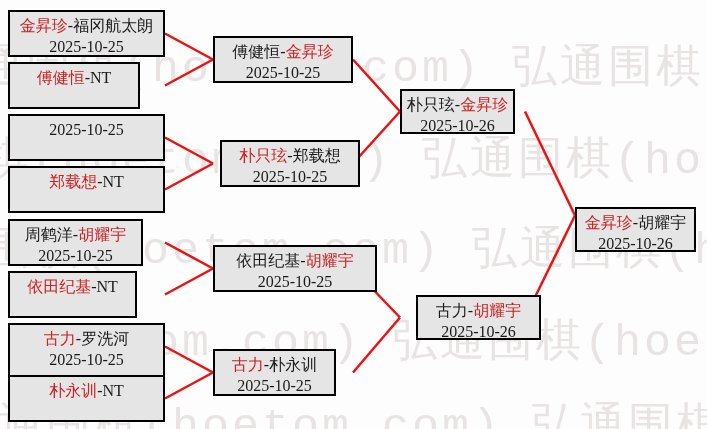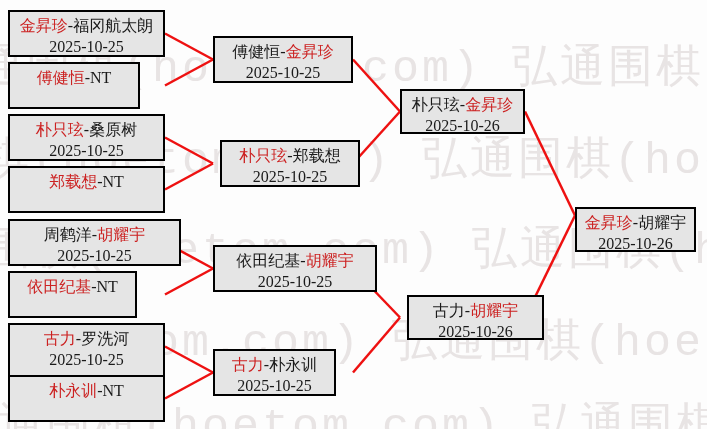--- a/index.html
+++ b/index.html
@@ -87,27 +87,26 @@
   </svg>
 
   <div class="box" style="left:8px;top:10px;width:157px;height:47px">
     <div class="players"><span class="red">金昇珍</span><span>-</span><span>福冈航太朗</span></div>
     <div class="date">2025-10-25</div>
   </div>
   <div class="box" style="left:8px;top:62px;width:132px;height:47px">
     <div class="players"><span class="red">傅健恒</span><span>-</span><span>NT</span></div>
   </div>
   <div class="box" style="left:8px;top:114px;width:157px;height:47px">
-    <div class="players"><span class="red">朴只玹</span><span>-</span><span>桑原树</span></div>
     <div class="date">2025-10-25</div>
   </div>
   <div class="box" style="left:8px;top:166px;width:157px;height:47px">
     <div class="players"><span class="red">郑载想</span><span>-</span><span>NT</span></div>
   </div>
-  <div class="box" style="left:8px;top:219px;width:173px;height:47px">
+  <div class="box" style="left:8px;top:219px;width:135px;height:47px">
     <div class="players"><span>周鹤洋</span><span>-</span><span class="red">胡耀宇</span></div>
     <div class="date">2025-10-25</div>
   </div>
   <div class="box" style="left:8px;top:271px;width:129px;height:47px">
     <div class="players"><span class="red">依田纪基</span><span>-</span><span>NT</span></div>
   </div>
   <div class="box" style="left:8px;top:323px;width:157px;height:64px">
     <div class="players"><span class="red">古力</span><span>-</span><span>罗洗河</span></div>
     <div class="date">2025-10-25</div>
   </div>
@@ -125,25 +124,25 @@
   </div>
   <div class="box" style="left:213px;top:245px;width:164px;height:47px">
     <div class="players"><span>依田纪基</span><span>-</span><span class="red">胡耀宇</span></div>
     <div class="date">2025-10-25</div>
   </div>
   <div class="box" style="left:213px;top:349px;width:123px;height:47px">
     <div class="players"><span class="red">古力</span><span>-</span><span>朴永训</span></div>
     <div class="date">2025-10-25</div>
   </div>
 
-  <div class="box" style="left:400px;top:89px;width:125px;height:45px">
+  <div class="box" style="left:400px;top:89px;width:115px;height:45px">
     <div class="players"><span>朴只玹</span><span>-</span><span class="red">金昇珍</span></div>
     <div class="date">2025-10-26</div>
   </div>
-  <div class="box" style="left:407px;top:295px;width:137px;height:45px">
+  <div class="box" style="left:416px;top:295px;width:125px;height:45px">
     <div class="players"><span>古力</span><span>-</span><span class="red">胡耀宇</span></div>
     <div class="date">2025-10-26</div>
   </div>
 
   <div class="box" style="left:575px;top:207px;width:121px;height:45px">
     <div class="players"><span class="red">金昇珍</span><span>-</span><span>胡耀宇</span></div>
     <div class="date">2025-10-26</div>
   </div>
 
 </div>

